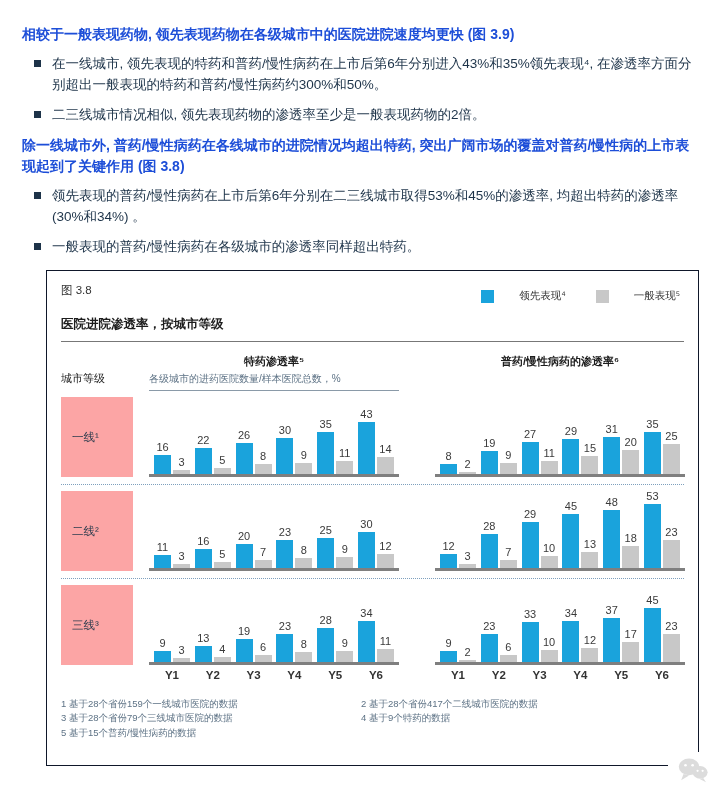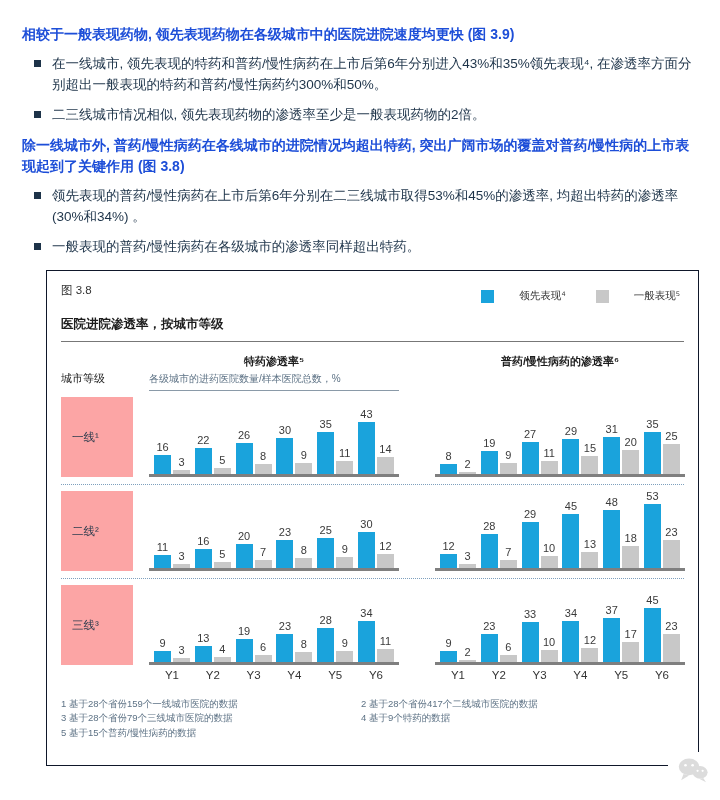--- a/index.html
+++ b/index.html
@@ -41,21 +41,21 @@
            align-items:flex-end; border-bottom:3px solid #7f7f7f; padding:0 5px; }
   .group { display:flex; align-items:flex-end; gap:2px; }
   .barwrap { display:flex; flex-direction:column; align-items:center; }
   .barlabel { font-size:11px; color:#3a3a3a; margin-bottom:2px; line-height:1; }
   .bar { width:17px; }
   .row-sep { border-top:1px dotted #7ea0bd; margin:7px 0 0 0; }
 
   .xaxis { display:flex; margin-top:4px; }
   .xspacer { width:88px; flex:none; }
   .xpanel { width:250px; flex:none; display:flex; justify-content:space-between; padding:0 5px; }
-  .xcell { width:36px; text-align:center; font-size:11.5px; color:#333; }
+  .xcell { width:36px; text-align:center; font-size:11.5px; color:#333;font-weight:bold; }
 
   
   .footnotes { display:flex; margin-top:16px; font-size:9.5px; color:#5d7285; line-height:1.5; }
   .fn-col-left { width:300px; flex:none; }
   .source { margin-top:9px; font-size:9.5px; color:#5d7285; }
 
   
   .watermark { position:absolute; right:4px; top:752px; display:flex; align-items:center; gap:5px;
                color:#d9d9d9; font-size:18px; background:#fff; padding:5px 8px 5px 10px; }
 </style>

